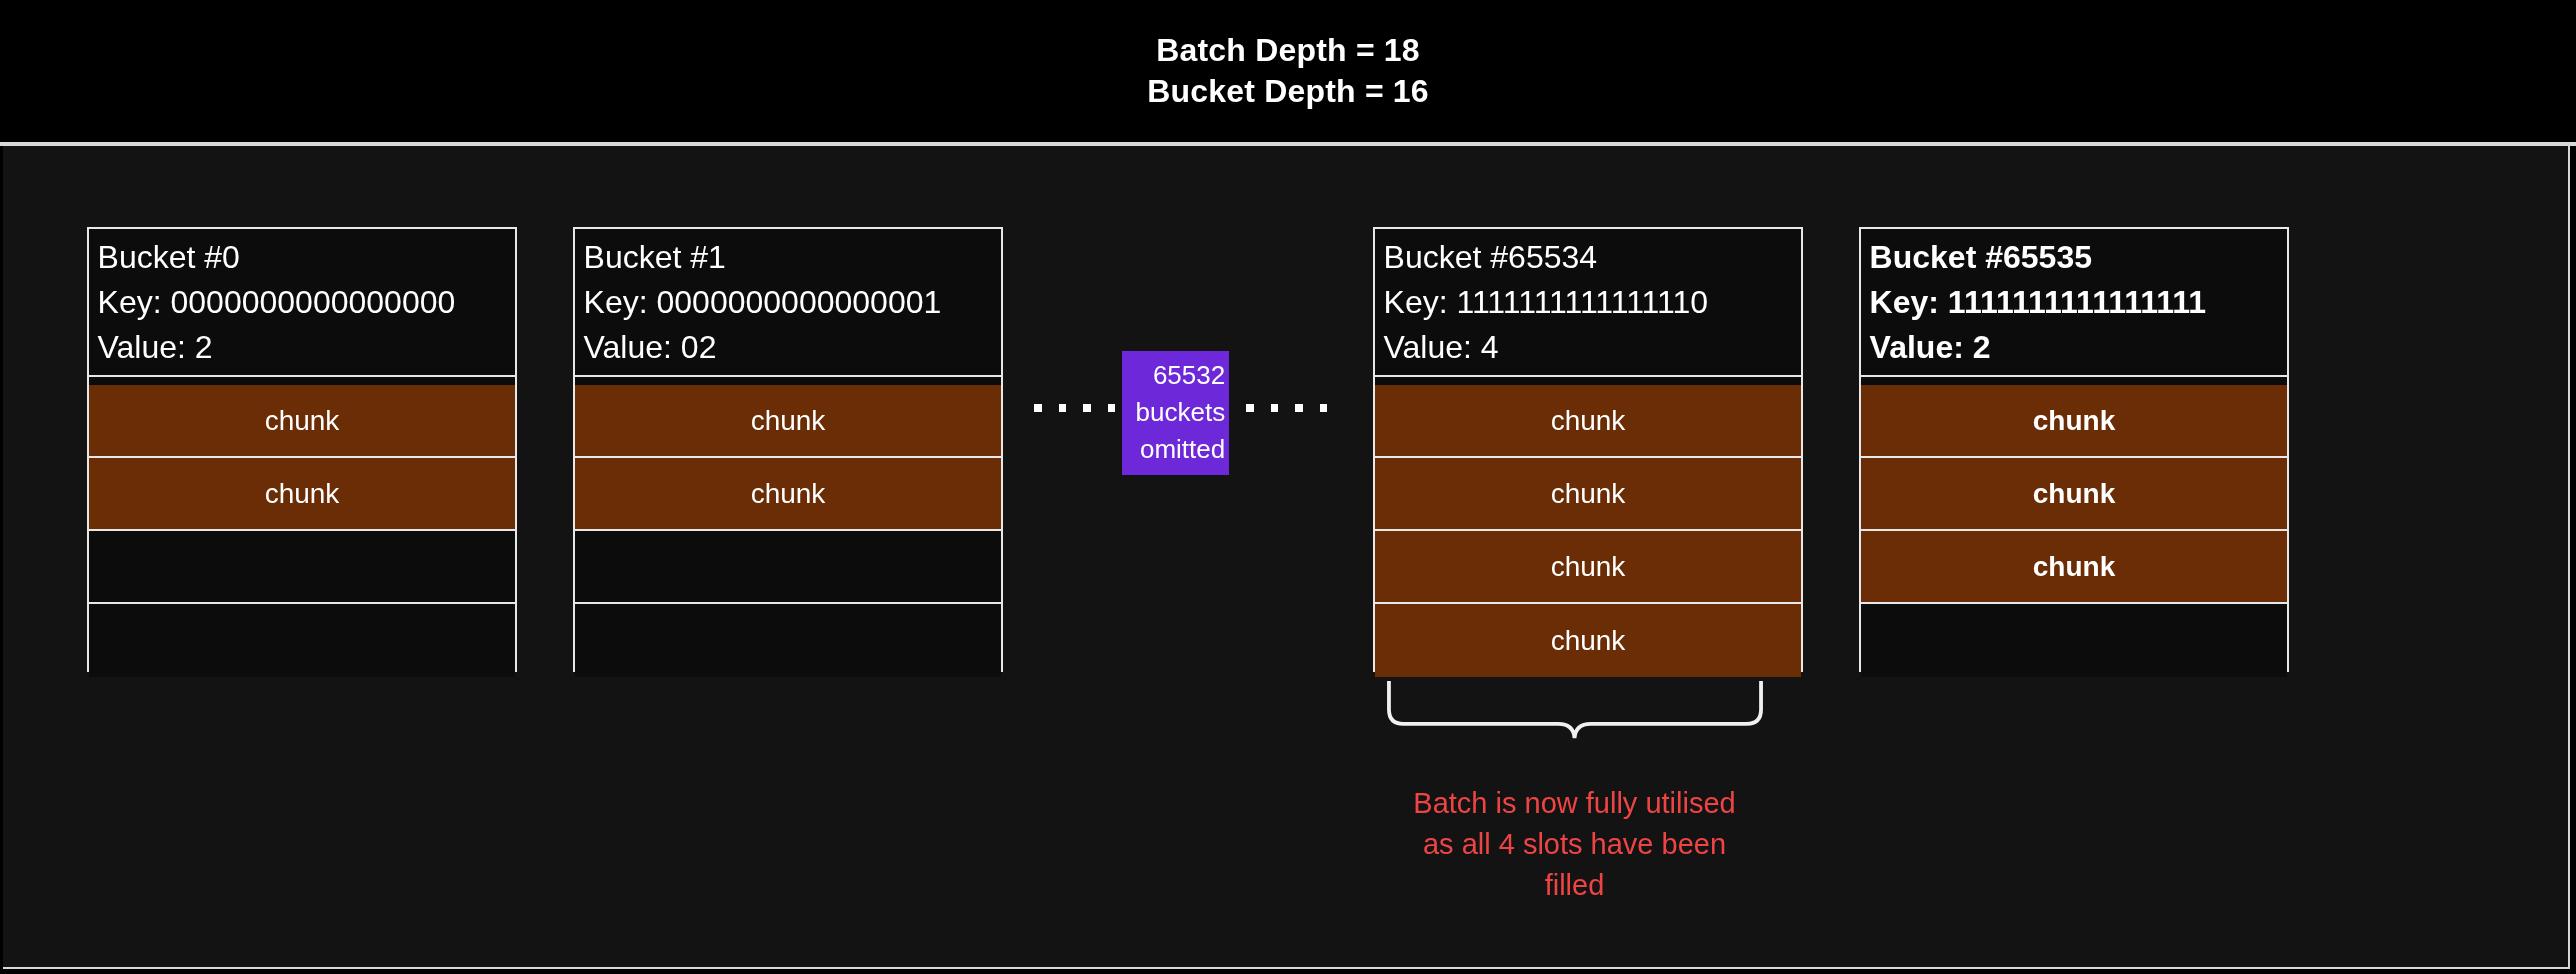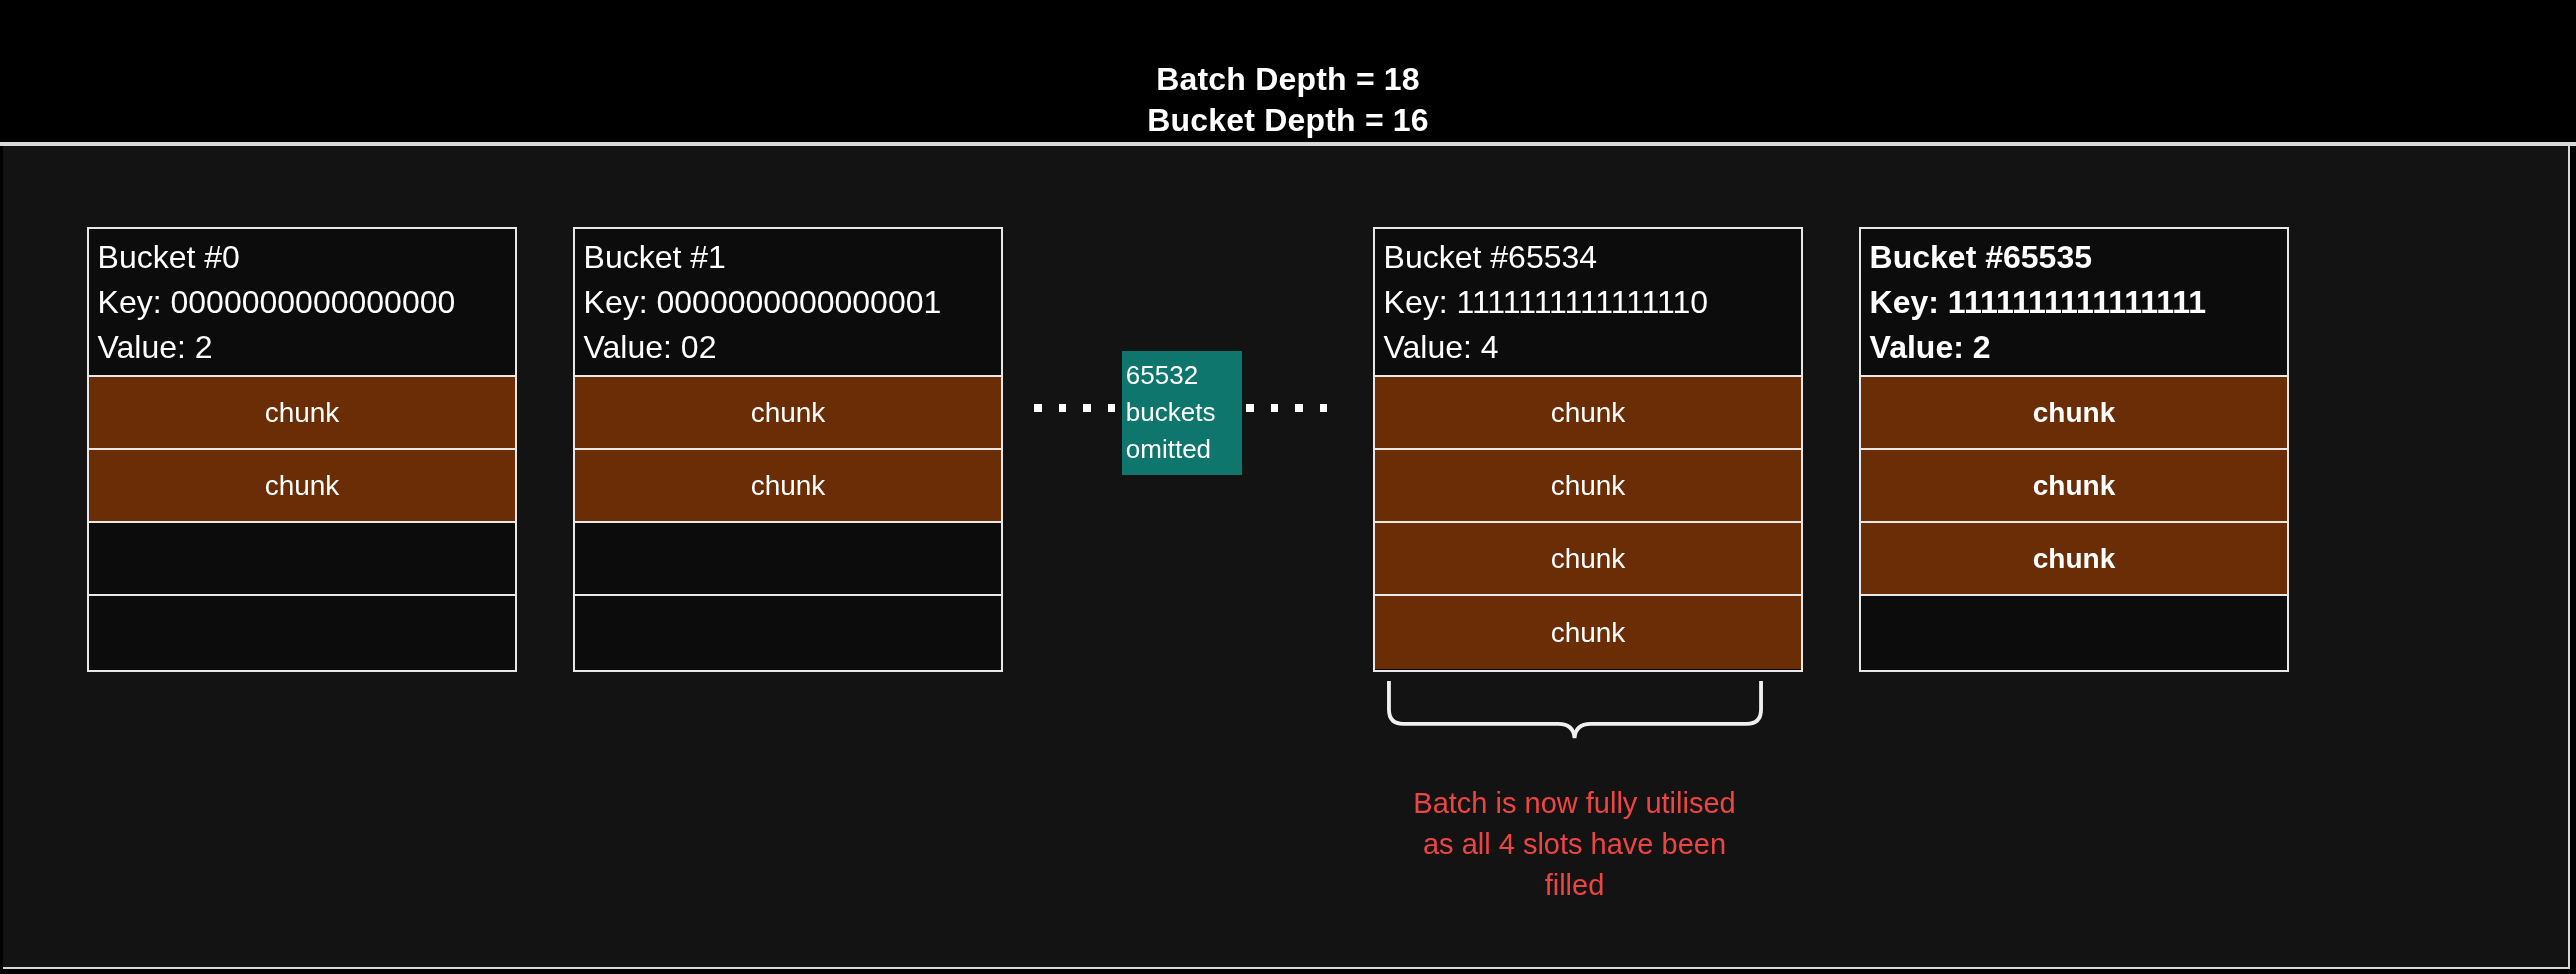--- a/index.html
+++ b/index.html
@@ -26,21 +26,21 @@
   .header-band {
     position: absolute;
     left: 0;
     top: 0;
     width: 2576px;
     height: 141px;
     background: #000000;
     display: flex;
     flex-direction: column;
     align-items: center;
-    justify-content: flex-end;
+    justify-content: center;
     box-sizing: border-box;
   }
   .header-line {
     color: #ffffff;
     font-size: 32px;
     font-weight: bold;
     line-height: 41px;
     letter-spacing: 0.2px;
     white-space: pre;
   }
@@ -85,20 +85,21 @@
   .bucket-head div {
     color: #ffffff;
     font-size: 32px;
     line-height: 45px;
     white-space: pre;
   }
 
   .slots {
     height: 300px;
     box-sizing: border-box;
+    margin-top: 8px;
   }
   .slot {
     height: 73px;
     box-sizing: border-box;
     border-bottom: 2.9px solid #e8e8e8;
     display: flex;
     align-items: center;
     justify-content: center;
     background: #0c0c0c;
   }
@@ -133,23 +134,23 @@
   .dots-right { left: 212px; }
   .dot {
     width: 7.6px;
     height: 7.6px;
     background: #ffffff;
   }
   .omitted-label {
     position: absolute;
     left: 88px;
     top: 0px;
-    width: 120px;
-    background: #0f766e;
-    text-align: left;
+    width: 107px;
+    background: #6d28d9;
+    text-align: right;
     padding: 5.7px 3.8px 7.6px 3.8px;
     box-sizing: border-box;
   }
   .omitted-label span {
     display: block;
     color: #ffffff;
     font-size: 26px;
     line-height: 37px;
     white-space: pre;
   }

